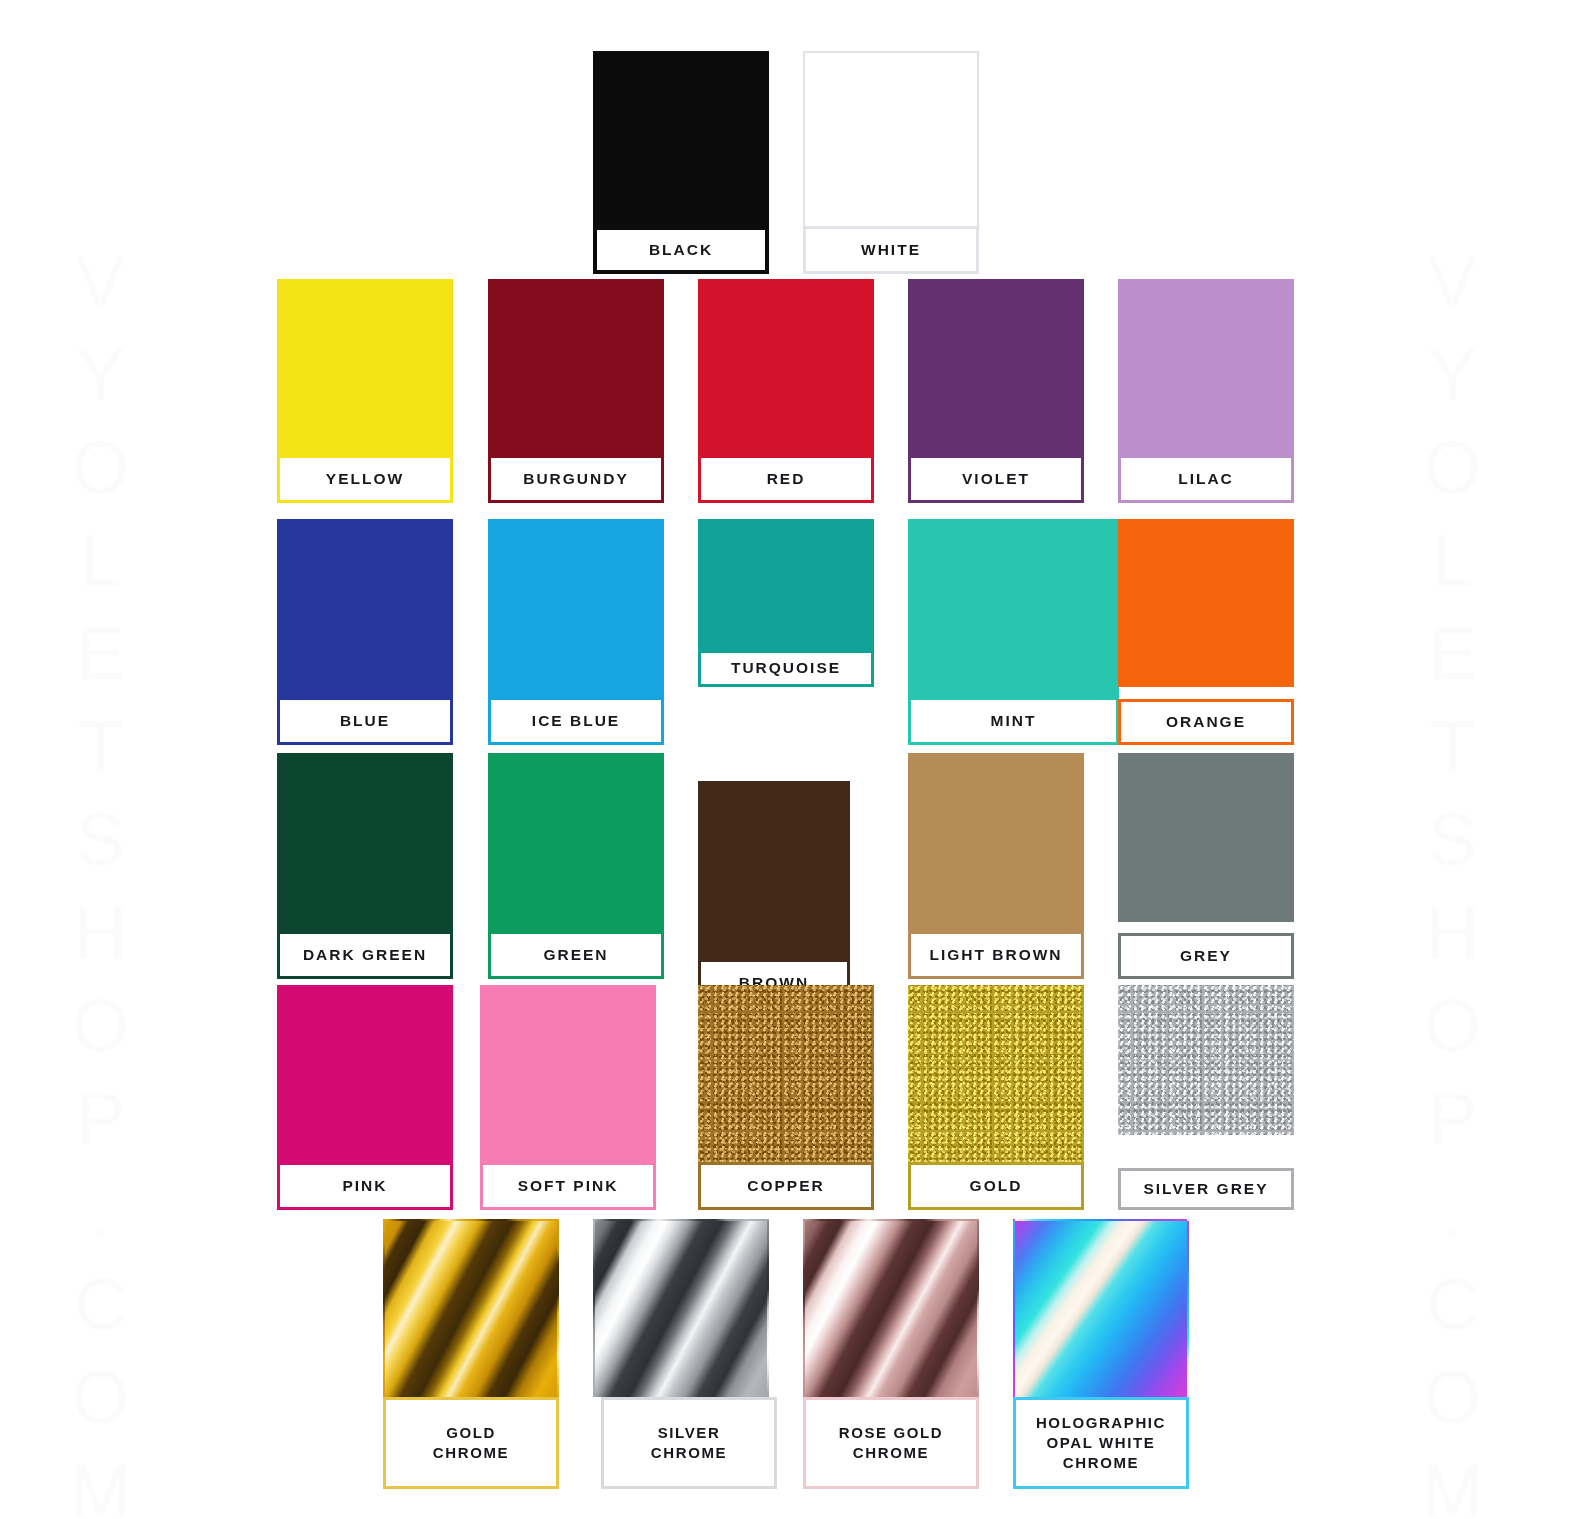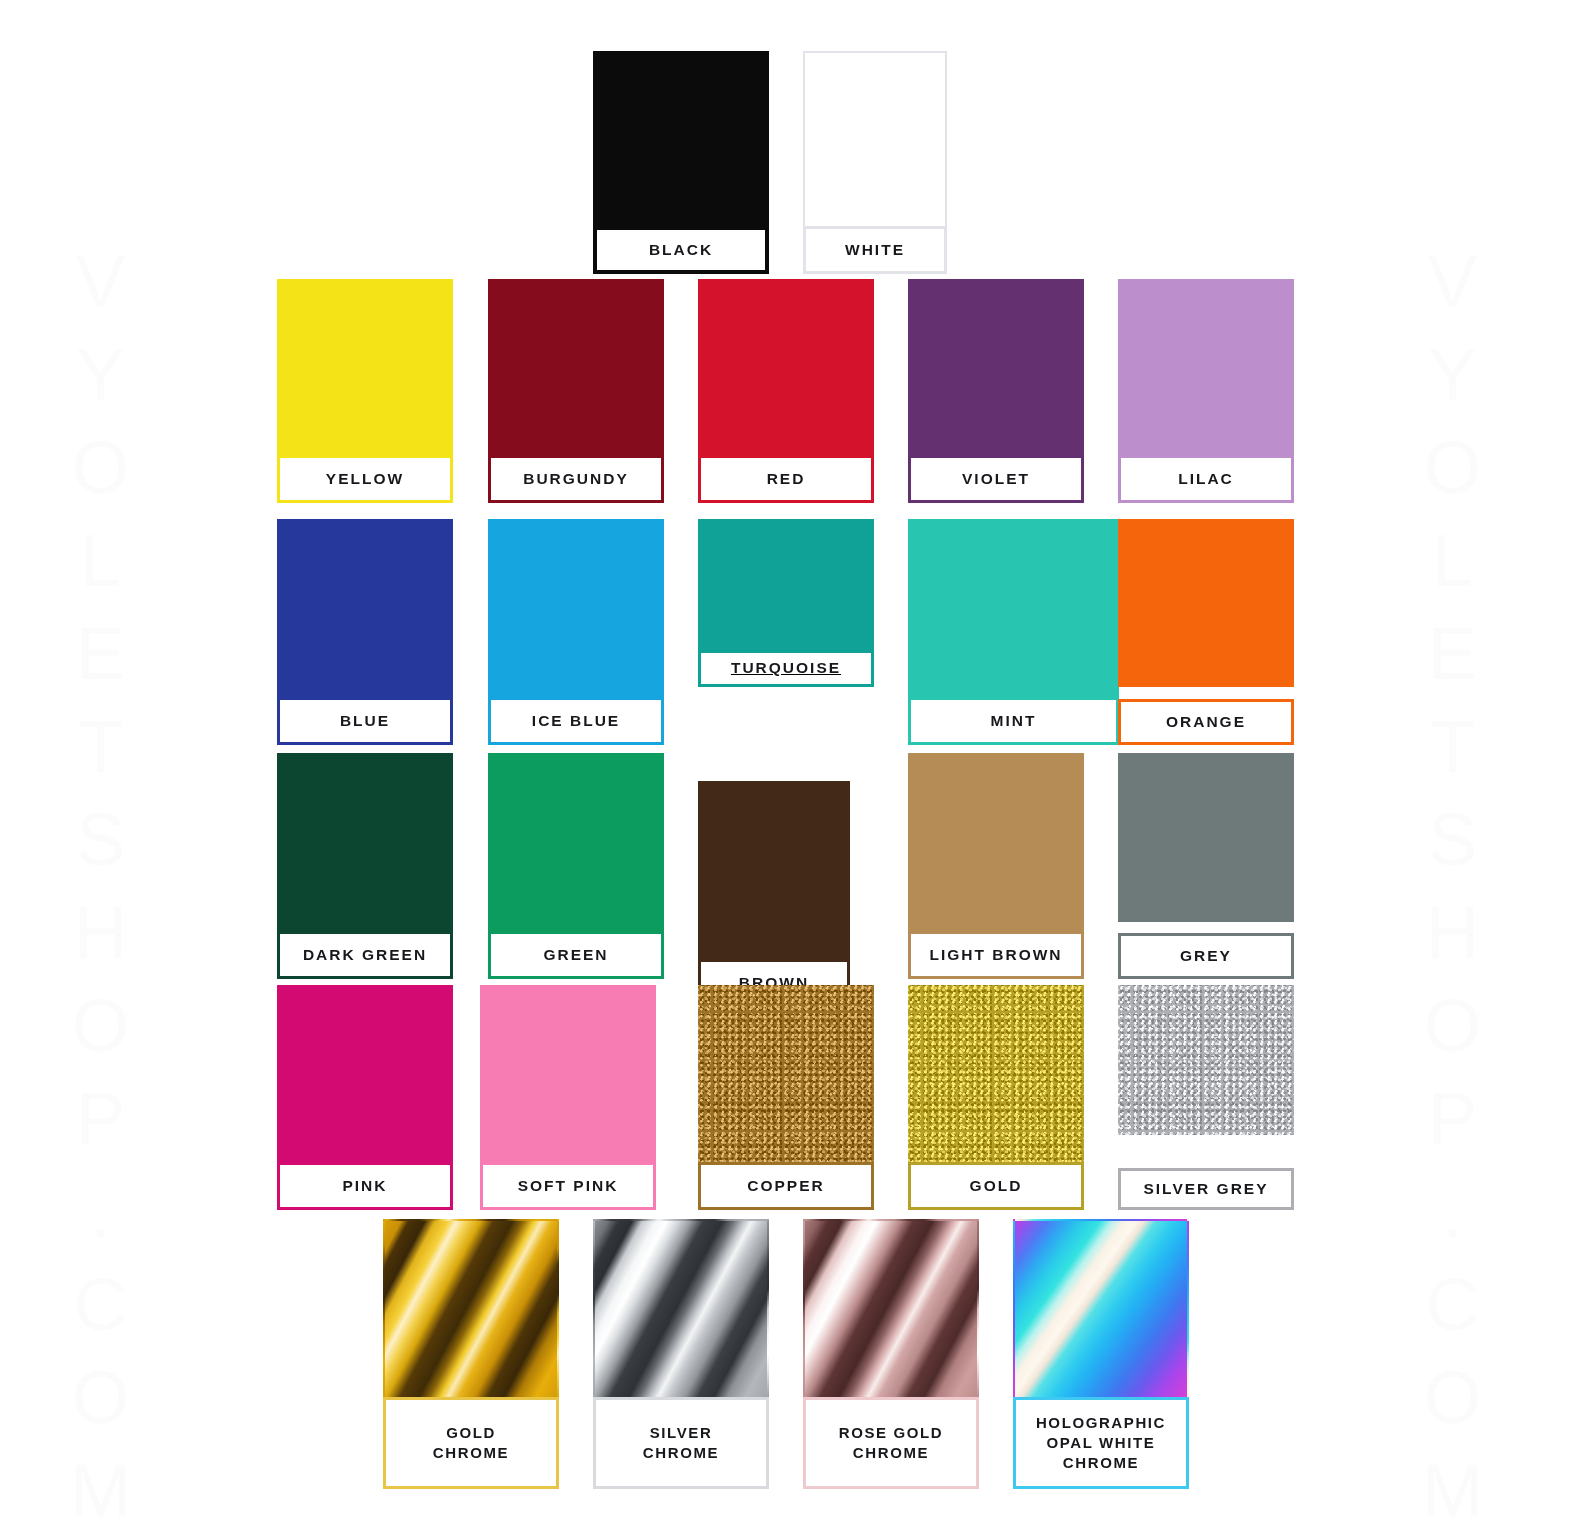--- a/index.html
+++ b/index.html
@@ -44,21 +44,20 @@
     position: relative;
     z-index: 2;
     width: 1588px;
     height: 1519px;
   }
 
   .card {
     position: absolute;
     display: flex;
     flex-direction: column;
-    align-items: flex-end;
   }
 
   .chip {
     flex: 1 1 auto;
     width: 100%;
     border: 2px solid transparent;
     border-bottom: none;
   }
 
   .plate {
@@ -96,21 +95,21 @@
   <div class="watermark left">VYOLETSHOP.COM</div>
   <div class="watermark right">VYOLETSHOP.COM</div>
 
   <div class="board" id="board">
       <div class="card row-top" style="left: 593px; top: 51px; width: 176px; height: 223px;">
         <div class="chip" style="height: 175px; background: rgb(11, 11, 11);"></div>
         <div class="plate" style="border-color: rgb(11, 11, 11); border-width: 4px;">
           <span>BLACK</span>
         </div>
       </div>
-      <div class="card row-top" style="left: 803px; top: 51px; width: 144px; height: 223px;">
+      <div class="card row-top" style="left: 803px; top: 51px; width: 176px; height: 223px;">
         <div class="chip" style="height: 175px; background: rgb(255, 255, 255); border-top: 2px solid rgb(226, 227, 232); border-right: 2px solid rgb(226, 227, 232); border-bottom: none; border-left: 2px solid rgb(226, 227, 232); border-image: initial;"></div>
         <div class="plate" style="border-color: rgb(226, 227, 232); border-width: 3px;">
           <span>WHITE</span>
         </div>
       </div>
       <div class="card row-main" style="left: 277px; top: 279px; width: 176px; height: 224px;">
         <div class="chip" style="height: 176px; background: rgb(244, 227, 23);"></div>
         <div class="plate" style="border-color: rgb(244, 227, 23); border-width: 3px;">
           <span>YELLOW</span>
         </div>
@@ -144,21 +143,21 @@
         <div class="plate" style="border-color: rgb(39, 56, 156); border-width: 3px;">
           <span>BLUE</span>
         </div>
       </div>
       <div class="card row-main" style="left: 488px; top: 519px; width: 176px; height: 226px;">
         <div class="chip" style="height: 178px; background: rgb(22, 165, 222);"></div>
         <div class="plate" style="border-color: rgb(22, 165, 222); border-width: 3px;">
           <span>ICE BLUE</span>
         </div>
       </div>
-      <div class="card row-main" style="left: 698px; top: 519px; width: 176px; height: 168px; text-decoration: underline;">
+      <div class="card row-main" style="left: 698px; top: 519px; width: 176px; height: 168px;">
         <div class="chip" style="height: 178px; background: rgb(16, 162, 150);"></div>
         <div class="plate" style="border-color: rgb(16, 162, 150); border-width: 3px;">
           <span>TURQUOISE</span>
         </div>
       </div>
       <div class="card row-main" style="left: 908px; top: 519px; width: 211px; height: 226px;">
         <div class="chip" style="height: 178px; background: rgb(40, 198, 176);"></div>
         <div class="plate" style="border-color: rgb(40, 198, 176); border-width: 3px;">
           <span>MINT</span>
         </div>

